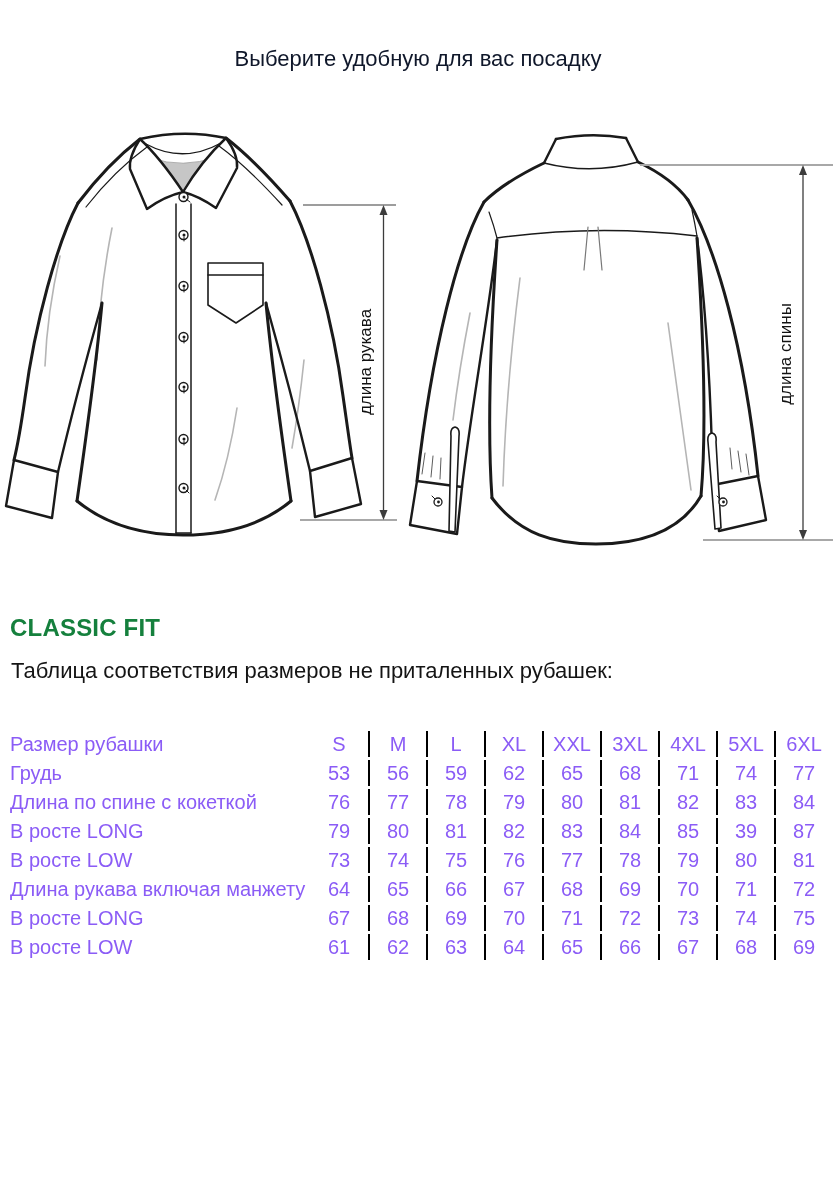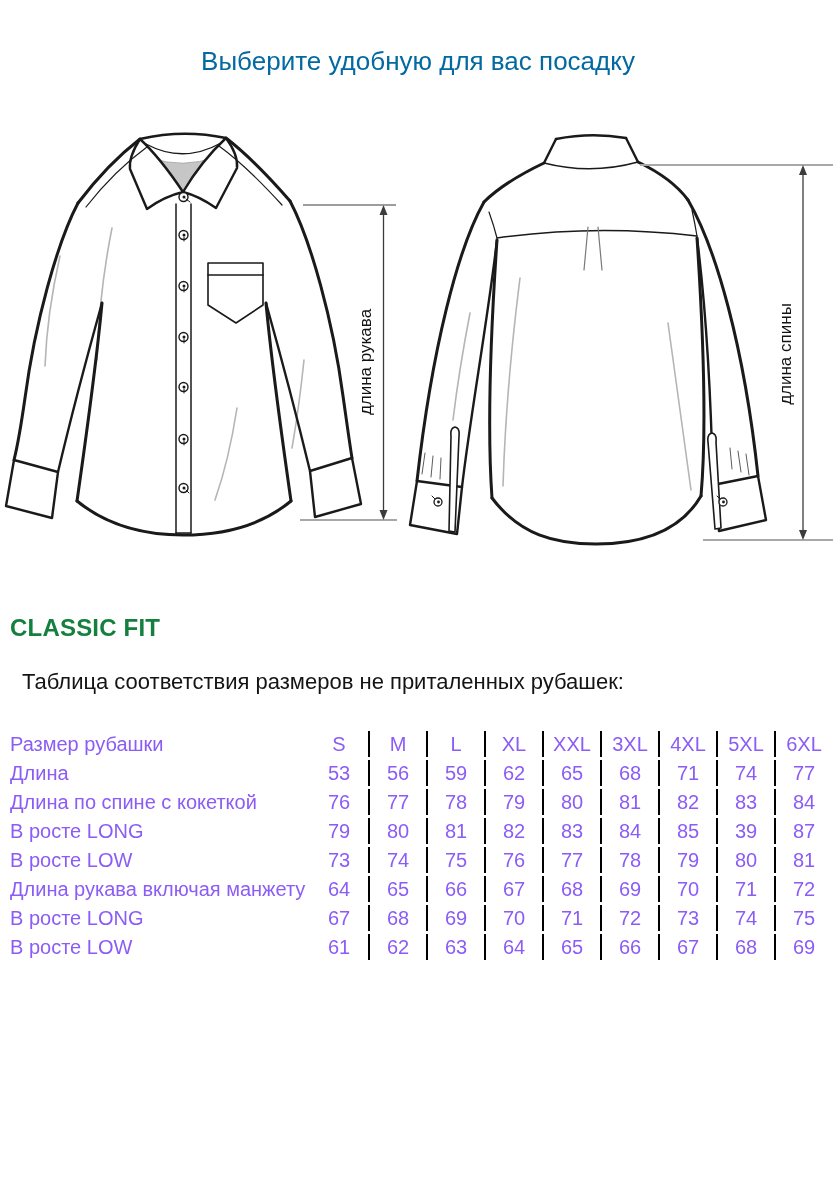--- a/index.html
+++ b/index.html
@@ -1,26 +1,26 @@
 <!DOCTYPE html>
 <html><head>
 <meta charset="utf-8">
 <style>
   html,body { margin:0; padding:0; background:#fff; }
   .page { position:relative; width:836px; height:1200px; background:#fff;
           font-family:"Liberation Sans", sans-serif; color:#111; overflow:hidden; }
 
   .title { position:absolute; top:46px; left:0; width:836px; margin:0;
-           text-align:center; font-size:26px; font-weight:400; color:#0369a1; }
+           text-align:center; font-size:22px; font-weight:400; color:#0f172a; }
 
   .drawing { position:absolute; top:108px; left:0; width:836px; height:490px; }
 
   .fit-heading { position:absolute; top:614px; left:10px; margin:0;
                  font-size:24px; font-weight:700; letter-spacing:0.2px; color:#15803d; }
-  .table-caption { position:absolute; top:657px; left:10px; margin:12px;
+  .table-caption { position:absolute; top:657px; left:10px; margin:1px;
                    font-size:22px; font-weight:400; color:#141414; }
 
   table.sizes { position:absolute; top:728px; left:10px; width:822px;
                 border-collapse:separate; border-spacing:0 3px;
                 font-size:20px; color:#8b5cf6; table-layout:fixed; }
   table.sizes td { height:26px; padding:0; vertical-align:middle; white-space:nowrap; }
   table.sizes td.lbl { text-align:left; }
   table.sizes td.num { text-align:center; }
   table.sizes td.sep { border-left:2px solid #000; }
 
@@ -227,21 +227,21 @@
           <td class="num sep">M</td>
           <td class="num sep">L</td>
           <td class="num sep">XL</td>
           <td class="num sep">XXL</td>
           <td class="num sep">3XL</td>
           <td class="num sep">4XL</td>
           <td class="num sep">5XL</td>
           <td class="num sep">6XL</td>
         </tr>
         <tr>
-          <td class="lbl">Длина</td>
+          <td class="lbl">Грудь</td>
           <td class="num">53</td>
           <td class="num sep">56</td>
           <td class="num sep">59</td>
           <td class="num sep">62</td>
           <td class="num sep">65</td>
           <td class="num sep">68</td>
           <td class="num sep">71</td>
           <td class="num sep">74</td>
           <td class="num sep">77</td>
         </tr>

